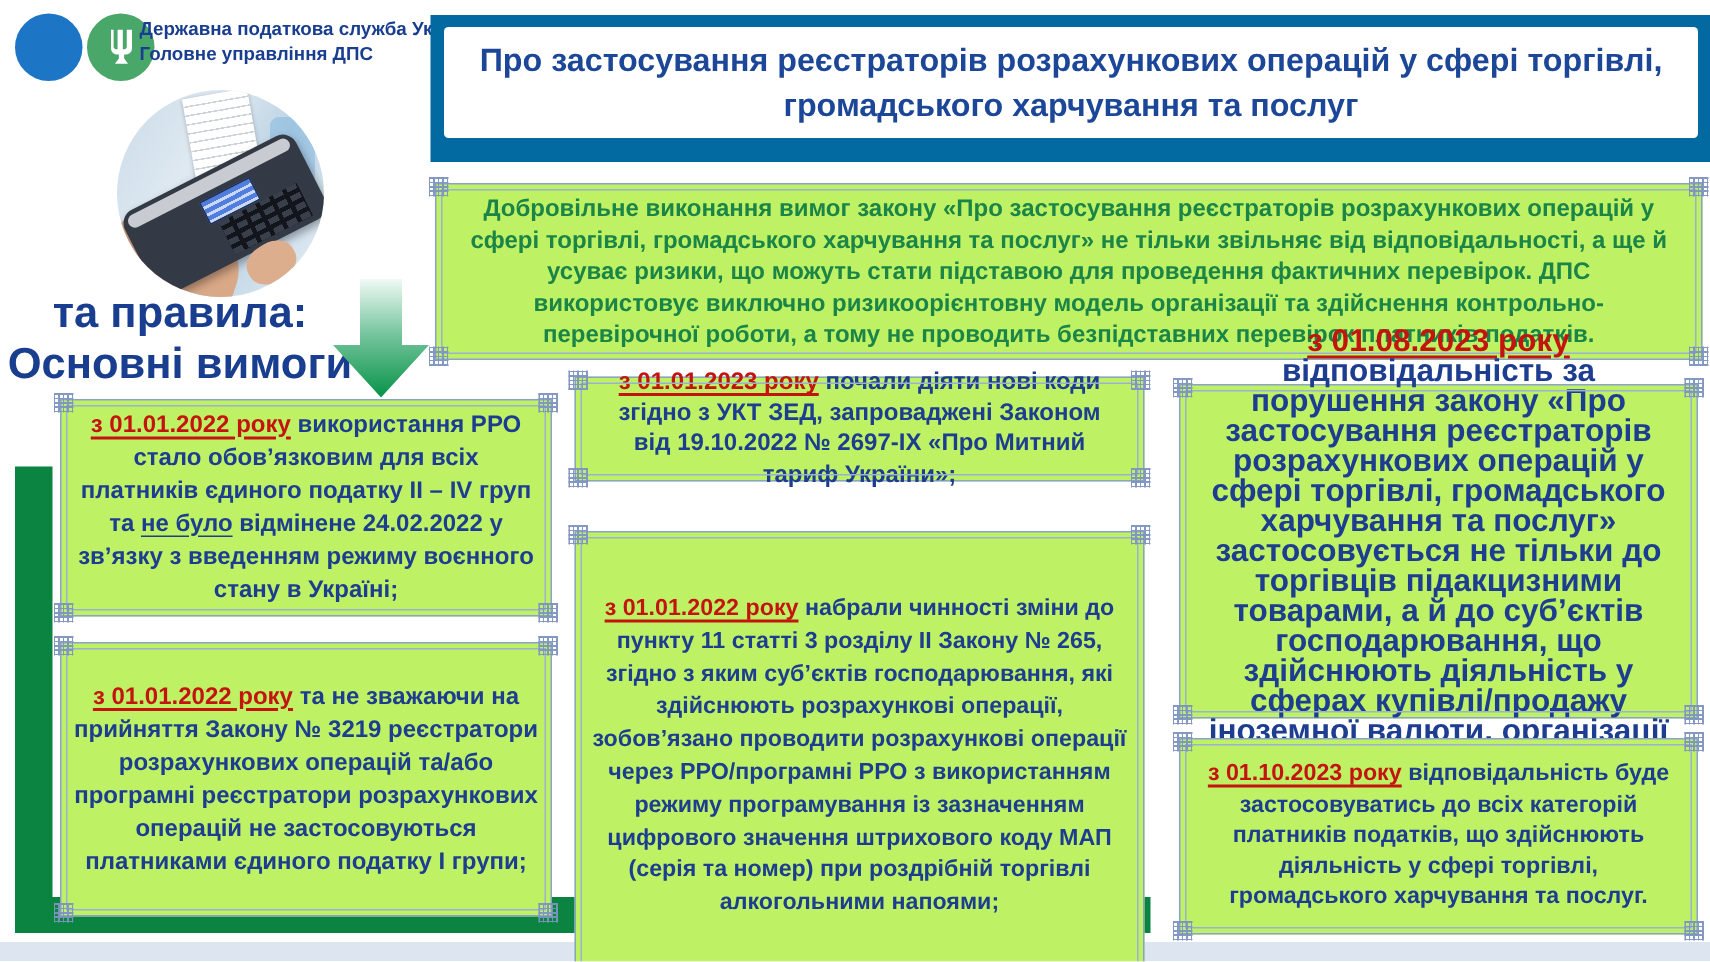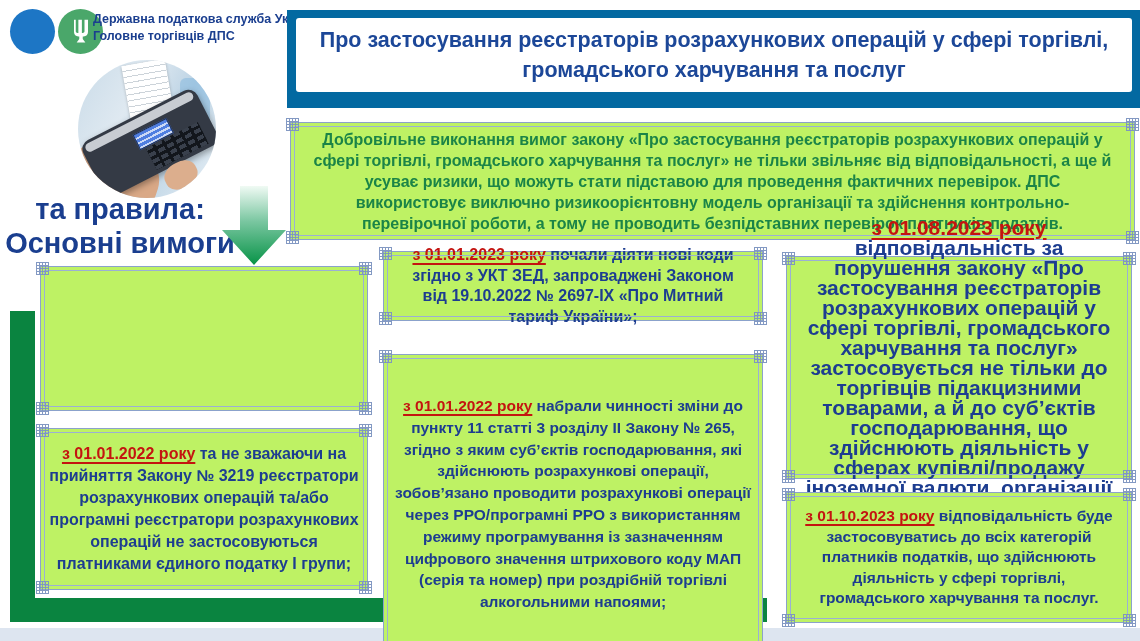--- a/index.html
+++ b/index.html
@@ -33,21 +33,21 @@
 
   .intro{left:290px;top:122px;width:845px;height:118px;padding:6px 22px;}
   .intro p{margin:0;color:#1b8447;font-weight:bold;font-size:16px;line-height:21px;}
 
   .card p{margin:0;color:#1d3d90;font-weight:bold;}
   .date{color:#c41410;text-decoration:underline;text-decoration-thickness:2px;text-underline-offset:3px;}
   .ul{text-decoration:underline;text-underline-offset:3px;}
 
   .card-l1{left:40px;top:266px;width:328px;height:145px;padding:6px 10px;}
   .card-l1 p{font-size:16px;line-height:22px;}
-  .card-l2{left:40px;top:428px;width:328px;height:162px;padding:4px 8px;justify-content:center;}
+  .card-l2{left:40px;top:428px;width:328px;height:183px;padding:4px 8px;justify-content:center;}
   .card-l2 p{font-size:16px;line-height:22px;}
   .card-m1{left:383px;top:251px;width:380px;height:70px;padding:4px 22px;}
   .card-m1 p{font-size:16px;line-height:20.5px;}
   .card-m2{left:383px;top:354px;width:380px;height:300px;padding:6px 10px;}
   .card-m2 p{font-size:15.5px;line-height:21.8px;}
   .card-r1{left:786px;top:256px;width:346px;height:223px;padding:6px 10px;}
   .card-r1 p{font-size:21px;line-height:20px;}
   .card-r2{left:786px;top:492px;width:346px;height:131px;padding:16px 12px;}
   .card-r2 p{font-size:15.5px;line-height:20.6px;}
 
@@ -87,21 +87,21 @@
   <div class="logo-circle logo-blue"></div>
   <div class="logo-circle logo-green">
     <span style="display:flex;">
       <svg width="22" height="28" viewBox="0 0 24 32">
           <path d="M4 2v14c0 3 2 5 5 5h1v3l-3 4h10l-3-4v-3h1c3 0 5-2 5-5V2h-4v13c0 1-1 2-2 2h-1V2h-4v15h-1c-1 0-2-1-2-2V2z" fill="#ffffff"></path>
         </svg>
     </span>
   </div>
   <div class="org">
     <div class="org-l1">Державна податкова служба України</div>
-    <div class="org-l2">Головне торгівців ДПС</div>
+    <div class="org-l2">Головне управління ДПС</div>
   </div>
 
   <div class="band">
     <div class="band-inner">
       <div>Про застосування реєстраторів розрахункових операцій у сфері торгівлі,</div>
       <div>громадського харчування та послуг</div>
     </div>
   </div>
 
   <div class="photo">
@@ -143,20 +143,21 @@
     <span class="cr bl"></span>
     <span class="cr br"></span>
     <p>Добровільне виконання вимог закону «Про застосування реєстраторів розрахункових операцій у сфері торгівлі, громадського харчування та послуг» не тільки звільняє від відповідальності, а ще й усуває ризики, що можуть стати підставою для проведення фактичних перевірок. ДПС використовує виключно ризикоорієнтовну модель організації та здійснення контрольно-перевірочної роботи, а тому не проводить безпідставних перевірок платників податків.</p>
   </div>
 
   <div class="obox card card-l1">
     <span class="cr tl"></span>
     <span class="cr tr"></span>
     <span class="cr bl"></span>
     <span class="cr br"></span>
+    <p><span class="date">з 01.01.2022 року</span><span> використання РРО стало обов’язковим для всіх платників єдиного податку ІІ – ІV груп та </span><span class="ul">не було</span><span> відмінене 24.02.2022 у зв’язку з введенням режиму воєнного стану в Україні;</span></p>
   </div>
 
   <div class="obox card card-l2">
     <span class="cr tl"></span>
     <span class="cr tr"></span>
     <span class="cr bl"></span>
     <span class="cr br"></span>
     <p><span class="date">з 01.01.2022 року</span><span> та не зважаючи на прийняття Закону № 3219 реєстратори розрахункових операцій та/або програмні реєстратори розрахункових операцій не застосовуються платниками єдиного податку І групи;</span></p>
   </div>
 

